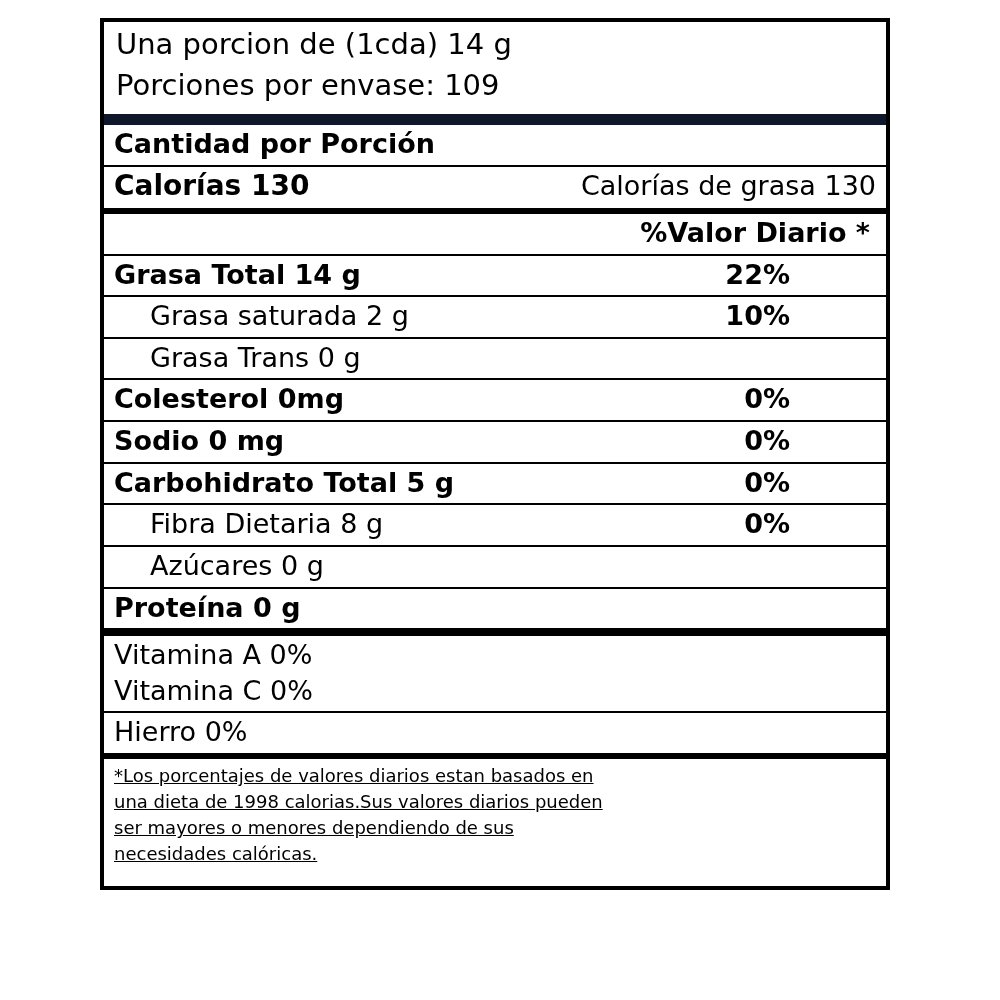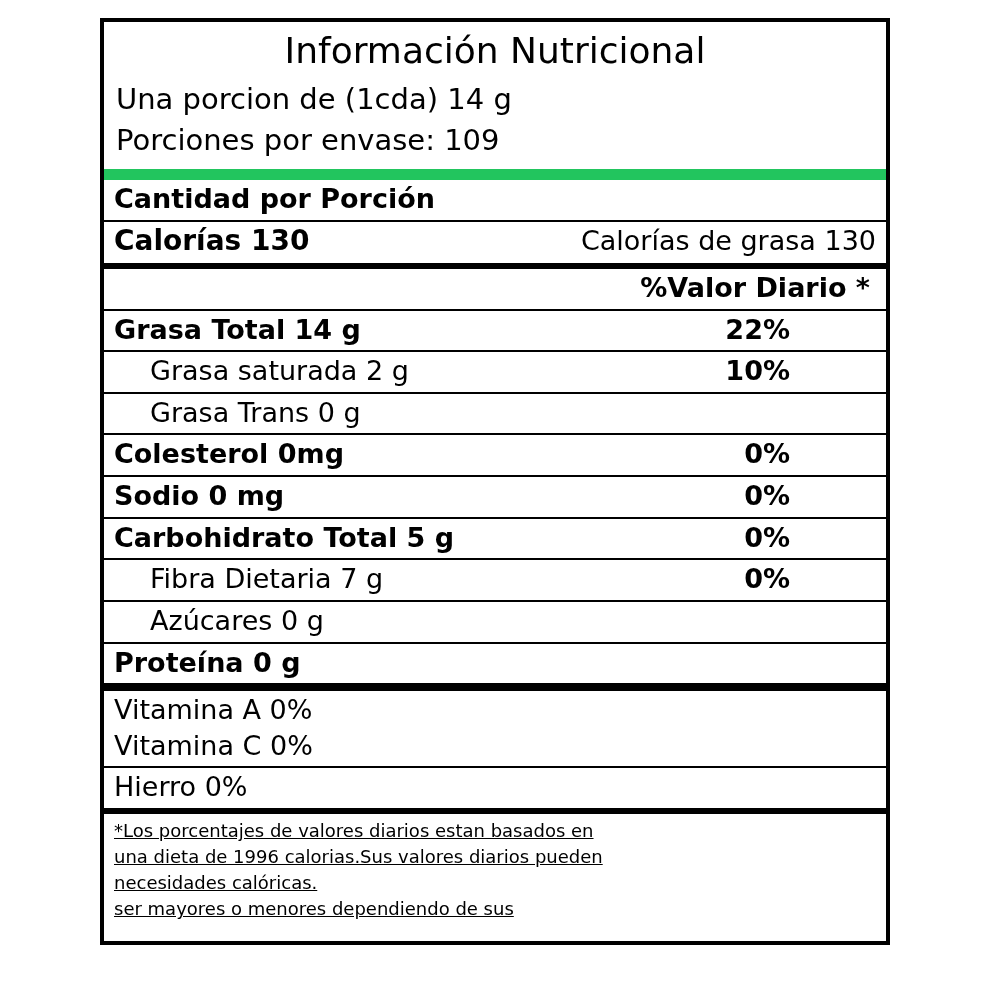--- a/index.html
+++ b/index.html
@@ -29,21 +29,21 @@
   .row {
     display: flex;
     align-items: baseline;
     justify-content: space-between;
     padding: 1px 10px 3px 10px;
     border-top: 2px solid #000;
     font-size: 27px;
     line-height: 1.32;
     white-space: nowrap;
   }
-  .row.thick { border-top: 11px solid #22c55e; }
+  .row.thick { border-top: 11px solid #0f172a; }
   .row.med   { border-top: 6px solid #000; }
   .bold { font-weight: bold; }
   .indent { padding-left: 36px; }
 
   
   .header {
     padding: 2px 10px 8px 10px;
   }
   .title {
     text-align: center;
@@ -90,21 +90,20 @@
     text-decoration: underline;
   }
   .footnote p { margin: 0; }
 </style>
 </head>
 <body>
 
 <div class="panel">
 
   <div class="header">
-    <div class="title">Información Nutricional</div>
     <div class="serving">Una porcion de (1cda) 14 g</div>
     <div class="serving">Porciones por envase: 109</div>
   </div>
 
   <div class="row thick">
     <span class="bold">Cantidad por Porción</span>
   </div>
 
   <div class="row">
     <span class="cal-left">Calorías  130</span>
@@ -139,21 +138,21 @@
     <span class="bold">Sodio 0 mg</span>
     <span class="pct">0%</span>
   </div>
 
   <div class="row">
     <span class="bold">Carbohidrato Total 5 g</span>
     <span class="pct">0%</span>
   </div>
 
   <div class="row">
-    <span class="indent">Fibra Dietaria 7 g</span>
+    <span class="indent">Fibra Dietaria 8 g</span>
     <span class="pct">0%</span>
   </div>
 
   <div class="row">
     <span class="indent">Azúcares 0 g</span>
     <span class="pct"></span>
   </div>
 
   <div class="row">
     <span class="bold">Proteína 0 g</span>
@@ -164,18 +163,18 @@
     <span>Vitamina A 0%</span>
     <span>Vitamina C 0%</span>
   </div>
 
   <div class="vit-row">
     <span>Hierro   0%</span>
   </div>
 
   <div class="footnote">
     <p>*Los porcentajes de valores diarios estan basados en</p>
-    <p>una dieta de 1996 calorias.Sus valores diarios pueden</p>
+    <p>una dieta de 1998 calorias.Sus valores diarios pueden</p>
+    <p>ser mayores o menores dependiendo de sus</p>
     <p>necesidades calóricas.</p>
-    <p>ser mayores o menores dependiendo de sus</p>
   </div>
 
 </div>
 
 </body></html>

